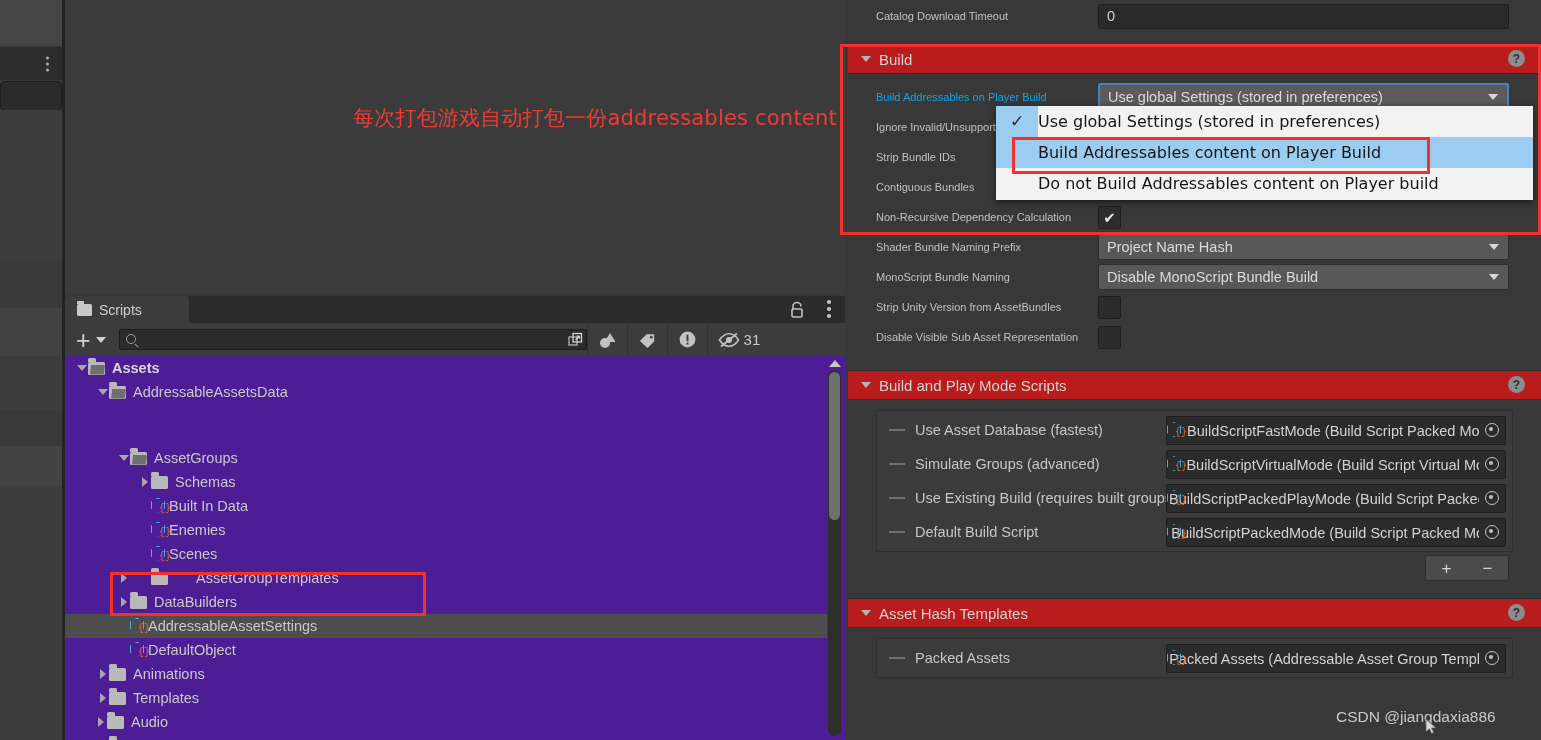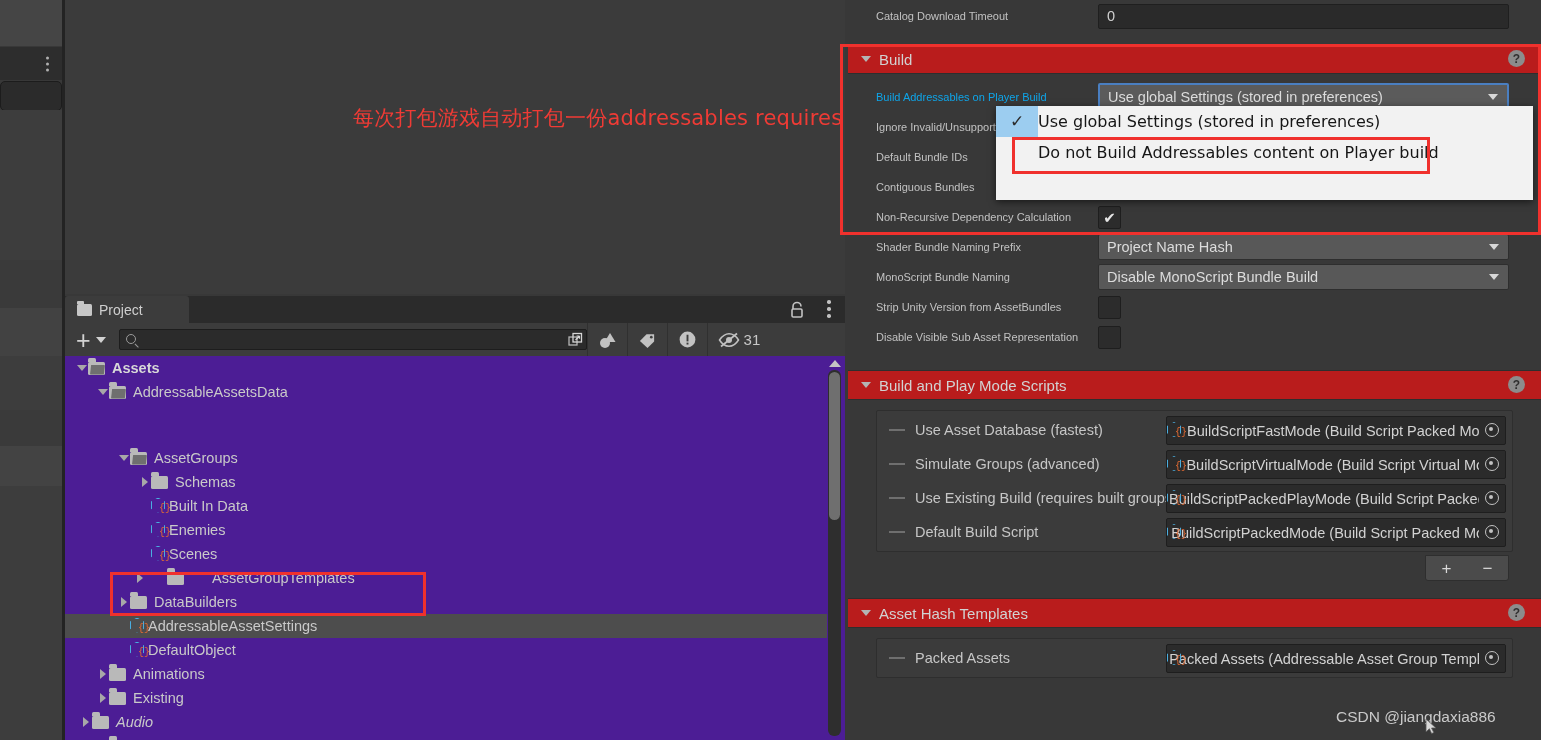--- a/index.html
+++ b/index.html
@@ -175,29 +175,29 @@
   <div class="le-block" id="le-body">
     <div class="le-row le-r1"></div>
     <div class="le-row le-r2"></div>
     <div class="le-row le-r3"></div>
     <div class="le-row le-r4"></div>
   </div>
 </div>
 <div class="abs" id="left-sep"></div>
 
 <div class="abs" id="center-top">
-  <div class="abs" id="annotation">每次打包游戏自动打包一份addressables requires</div>
+  <div class="abs" id="annotation">每次打包游戏自动打包一份addressables content</div>
 </div>
 
 <div class="abs" id="project-panel">
 
   <div id="project-tabbar">
     <div id="project-tab">
       <span class="folder-ic"></span>
-      <span>Project</span>
+      <span>Scripts</span>
     </div>
     <svg id="tab-lock" viewBox="0 0 16 17">
       <path d="M4 8 V5.5 A4 4 0 0 1 12 5.5" fill="none" stroke="#c2c2c2" stroke-width="1.6"></path>
       <rect x="3" y="8" width="10" height="8" rx="1.2" fill="none" stroke="#c2c2c2" stroke-width="1.6"></rect>
     </svg>
     <div id="tab-menu">
         <i></i>
         <i></i>
         <i></i>
       </div>
@@ -295,21 +295,21 @@
           <span class="lbl">Enemies</span>
         </div>
         <div class="tr" style="padding-left: 73px;">
           <span class="tw"></span>
           <span class="so-ico">
             <span class="cube"></span>
             <span class="br">{}</span>
           </span>
           <span class="lbl">Scenes</span>
         </div>
-        <div class="tr" style="padding-left: 68px; gap: 21px;">
+        <div class="tr" style="padding-left: 52px; gap: 21px;">
           <span class="tw">
             <i class="ar-right"></i>
           </span>
           <span class="folder"></span>
           <span class="lbl">AssetGroupTemplates</span>
         </div>
         <div class="tr" style="padding-left: 52px;">
           <span class="tw">
             <i class="ar-right"></i>
           </span>
@@ -337,23 +337,23 @@
             <i class="ar-right"></i>
           </span>
           <span class="folder"></span>
           <span class="lbl">Animations</span>
         </div>
         <div class="tr" style="padding-left: 31px;">
           <span class="tw">
             <i class="ar-right"></i>
           </span>
           <span class="folder"></span>
-          <span class="lbl">Existing</span>
-        </div>
-        <div class="tr" style="padding-left: 14px; font-style: italic;">
+          <span class="lbl">Templates</span>
+        </div>
+        <div class="tr" style="padding-left: 29px;">
           <span class="tw">
             <i class="ar-right"></i>
           </span>
           <span class="folder"></span>
           <span class="lbl">Audio</span>
         </div>
         <div class="tr" style="padding-left: 31px;">
           <span class="tw">
             <i class="ar-right"></i>
           </span>
@@ -400,21 +400,21 @@
       <span class="dn"></span>
     </div>
   </div>
 
   <div class="insp-row">
     <div class="insp-label">Ignore Invalid/Unsupported Files in Build</div>
     <div class="cbx"></div>
   </div>
 
   <div class="insp-row">
-    <div class="insp-label">Default Bundle IDs</div>
+    <div class="insp-label">Strip Bundle IDs</div>
     <div class="cbx"></div>
   </div>
 
   <div class="insp-row">
     <div class="insp-label">Contiguous Bundles</div>
     <div class="cbx on"></div>
   </div>
 
   <div class="insp-row">
     <div class="insp-label">Non-Recursive Dependency Calculation</div>
@@ -544,20 +544,24 @@
         </span>
       </div>
     </div>
 </div>
 
 <div class="abs" id="dropdown">
     <div class="dd-item checked">
       <span class="chk-col"></span>
       <span class="dd-t">Use global Settings (stored in preferences)</span>
     </div>
+    <div class="dd-item sel">
+      <span class="chk-col"></span>
+      <span class="dd-t">Build Addressables content on Player Build</span>
+    </div>
     <div class="dd-item">
       <span class="chk-col"></span>
       <span class="dd-t">Do not Build Addressables content on Player build</span>
     </div>
   </div>
 
 <div class="redbox" id="redbox-build"></div>
 <div class="redbox" id="redbox-dd"></div>
 <div class="redbox" id="redbox-tree"></div>
 

